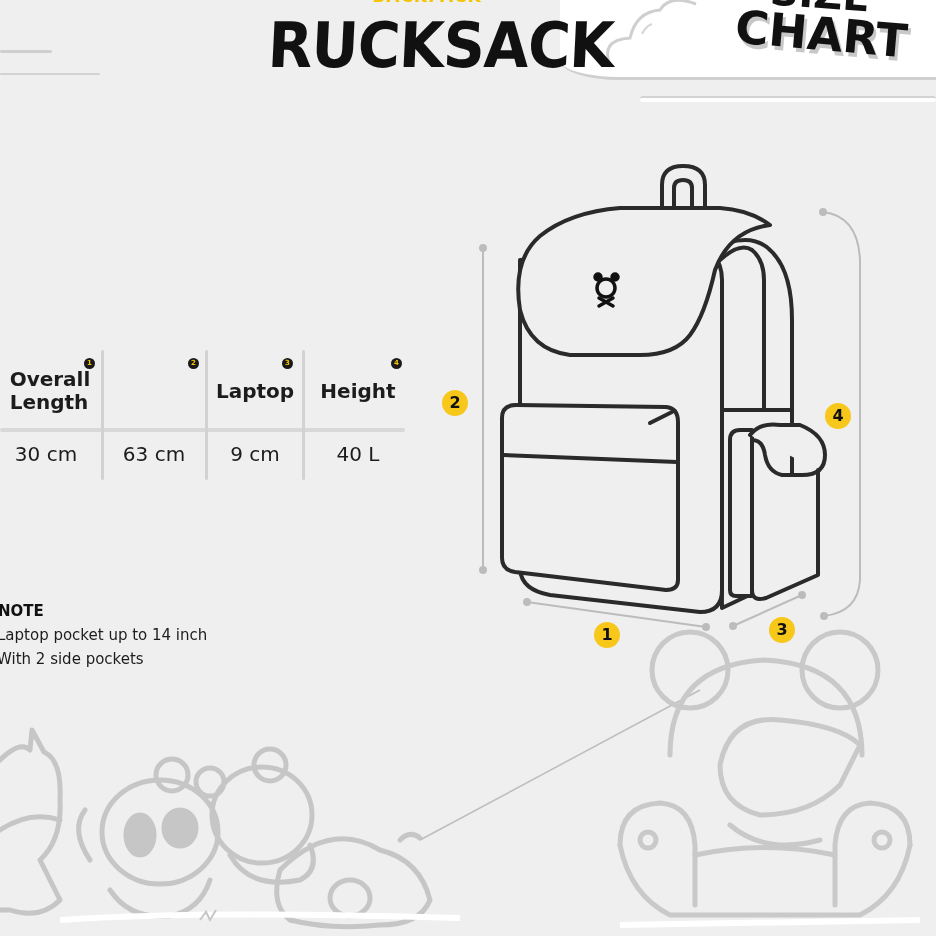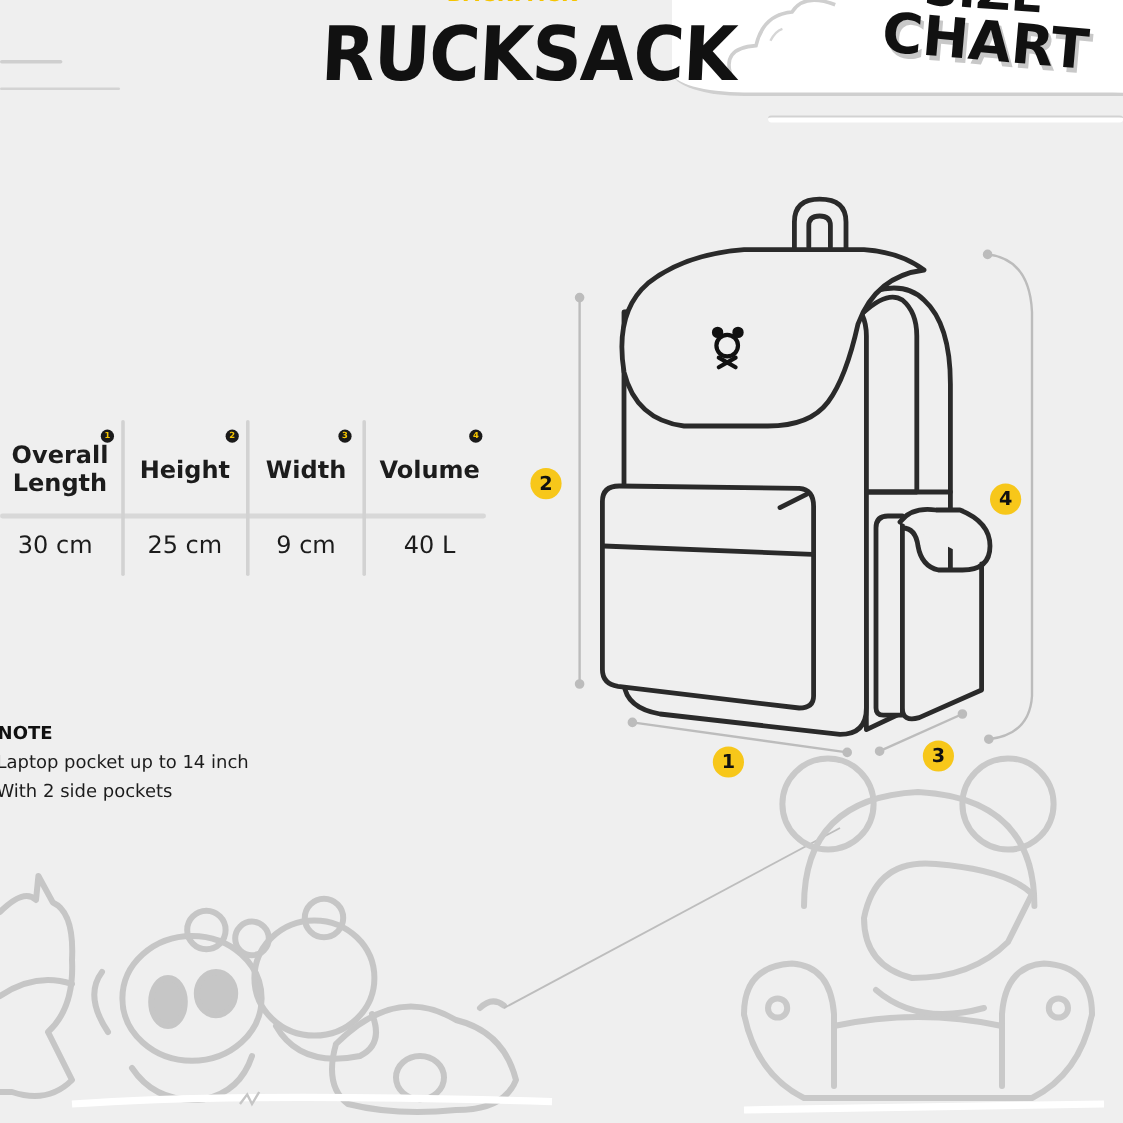--- a/index.html
+++ b/index.html
@@ -49,21 +49,21 @@
     
     .size-table {
       position: absolute; left: 0; top: 350px; width: 410px; height: 130px;
     }
     .col {
       position: absolute; top: 0; height: 130px;
     }
     .col-head {
       position: absolute; left: 0; right: 0; top: 6px; height: 70px;
       display: flex; align-items: center; justify-content: center;
-      text-align: center; font-weight: bold; font-size: 20px; line-height: 23px;
+      text-align: left; font-weight: bold; font-size: 20px; line-height: 23px;
       color: #1c1c1c;
     }
     .col-val {
       position: absolute; left: 0; right: 0; top: 92px; height: 30px;
       text-align: center; font-size: 20px; color: #1c1c1c;
     }
     .badge-small {
       position: absolute; width: 11px; height: 11px; border-radius: 50%;
       background: #1a1a1a; color: #f5c400; font-size: 7px; font-weight: bold;
       line-height: 11px; text-align: center;
@@ -111,40 +111,37 @@
         <div>Overall</div>
         <div>Length</div>
       </div>
     </div>
     <div class="badge-small" style="left:84px;top:8px;">1</div>
     <div class="col-val" style="left:-8px;">30 cm</div>
   </div>
   <div class="vdiv" style="left:101px;"></div>
 
   <div class="col" style="left:104px;width:100px;">
-    <div class="col-head">
-      <div>Height</div>
-    </div>
     <div class="badge-small" style="left:84px;top:8px;">2</div>
-    <div class="col-val">25 cm</div>
+    <div class="col-val">63 cm</div>
   </div>
   <div class="vdiv" style="left:205px;"></div>
 
   <div class="col" style="left:208px;width:94px;">
     <div class="col-head">
-      <div>Width</div>
+      <div>Laptop</div>
     </div>
     <div class="badge-small" style="left:74px;top:8px;">3</div>
     <div class="col-val">9 cm</div>
   </div>
   <div class="vdiv" style="left:302px;"></div>
 
   <div class="col" style="left:306px;width:104px;">
     <div class="col-head">
-      <div>Volume</div>
+      <div>Height</div>
     </div>
     <div class="badge-small" style="left:85px;top:8px;">4</div>
     <div class="col-val">40 L</div>
   </div>
 </div>
 
 <div class="note-title">NOTE</div>
 <div class="note-line" style="top:626px;">Laptop pocket up to 14 inch</div>
 <div class="note-line" style="top:650px;">With 2 side pockets</div>
 

